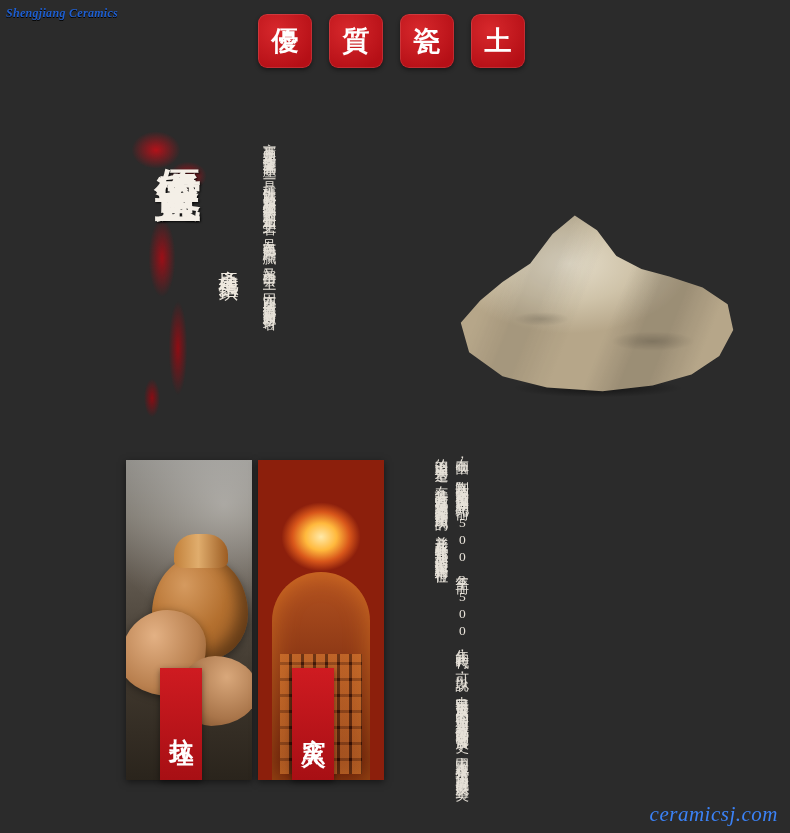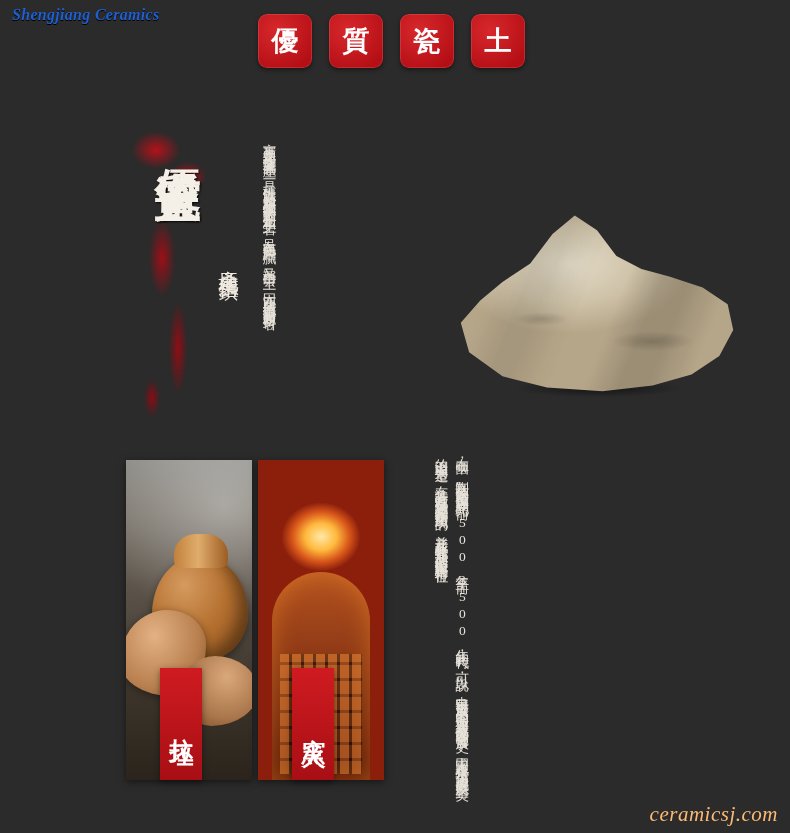--- a/index.html
+++ b/index.html
@@ -9,25 +9,25 @@
     height: 833px;
     background: #2b2b2b;
     font-family: "Liberation Sans", sans-serif;
     overflow: hidden;
     position: relative;
   }
 
   
   .brand {
     position: absolute;
-    left: 12px;
+    left: 6px;
     top: 6px;
     color: #1f5fd0;
     font-family: "Liberation Serif", serif;
-    font-size: 16px;
+    font-size: 12px;
     font-style: italic;
     font-weight: bold;
     letter-spacing: .3px;
     text-shadow: 0 1px 0 #000;
   }
 
   
   .stamp-row {
     position: absolute;
     left: 258px;
@@ -265,21 +265,21 @@
     top: 448px;
     height: 330px;
     font-size: 13.5px;
   }
 
   
   .footer {
     position: absolute;
     right: 12px;
     bottom: 6px;
-    color: #fdba74;
+    color: #3b82f6;
     font-family: "Liberation Serif", serif;
     font-style: italic;
     font-size: 21px;
     letter-spacing: .5px;
   }
 </style>
 </head>
 <body>
 
 <div class="brand">Shengjiang Ceramics</div>

